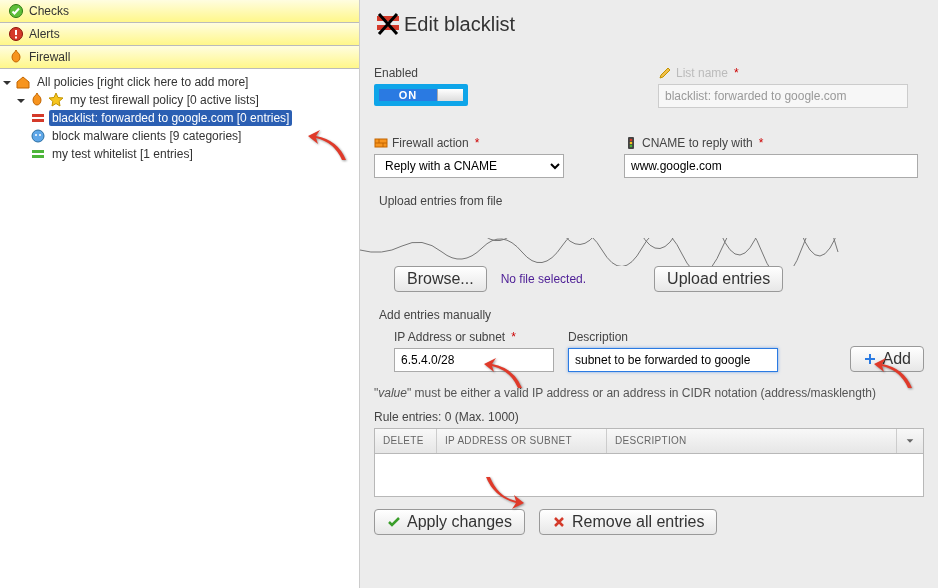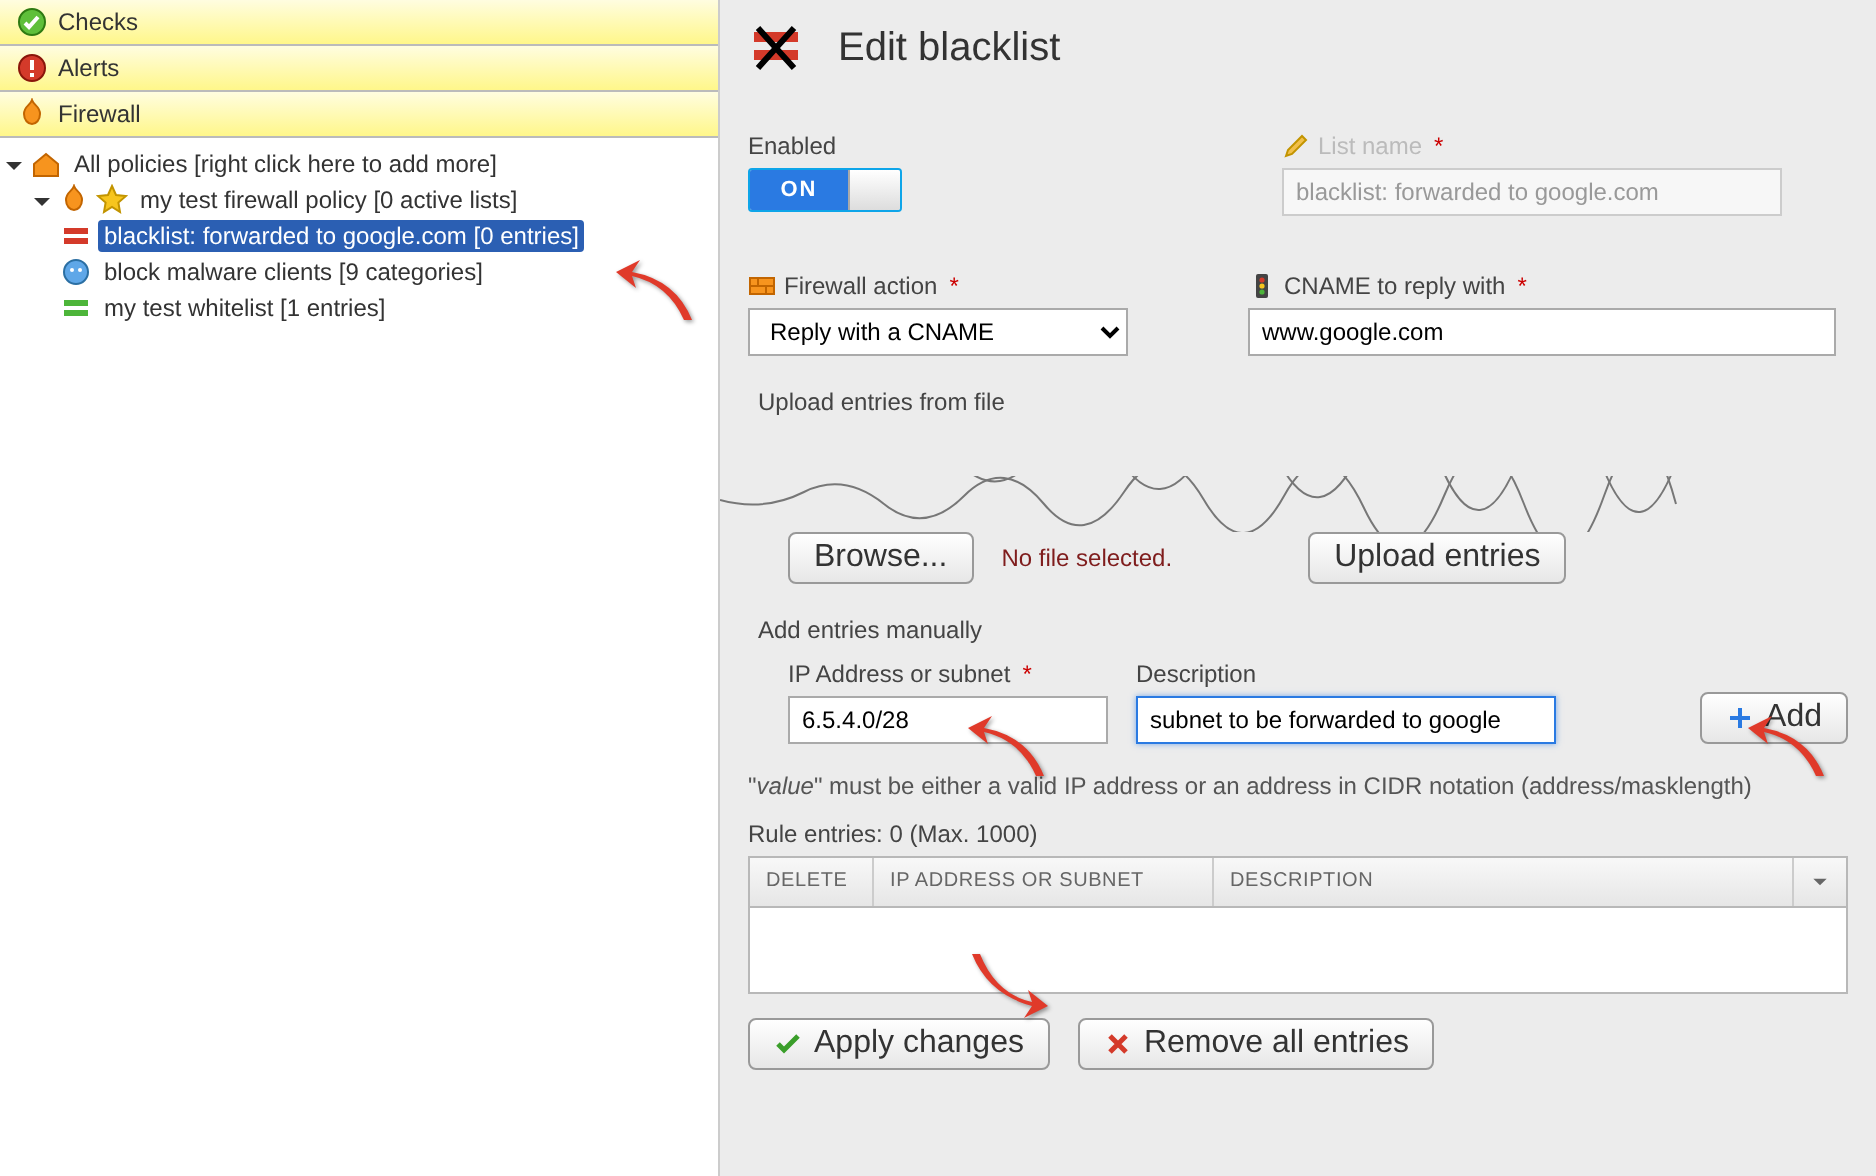--- a/index.html
+++ b/index.html
@@ -13,42 +13,42 @@
   .tree-row{display:flex;align-items:center;gap:3px;padding:1px 0;white-space:nowrap;}
   .tree-indent1{padding-left:14px;}
   .tree-indent2{padding-left:28px;}
   .tree-caret{width:10px;height:10px;display:inline-block;}
   .tree-caret svg{width:10px;height:10px;}
   .tree-icon{width:16px;height:16px;display:inline-flex;align-items:center;justify-content:center;}
   .tree-label{padding:1px 3px;border-radius:2px;}
   .tree-selected{background:#2b5fb3;color:#fff;}
   
   .main{flex:1;padding:10px 14px 14px 14px;position:relative;}
-  .page-title{display:flex;align-items:center;gap:17px;margin-bottom:18px;}
+  .page-title{display:flex;align-items:center;gap:2px;margin-bottom:18px;}
   .page-title h1{font-size:20px;font-weight:normal;margin:0;color:#333;}
   .page-title .title-icon{width:28px;height:28px;}
   .row{display:flex;gap:30px;margin-bottom:14px;margin-top:28px;}
   .field{display:flex;flex-direction:column;gap:4px;}
   .field-label{display:flex;align-items:center;gap:4px;font-size:12px;color:#444;}
   .field-label .mini-icon{width:14px;height:14px;display:inline-flex;align-items:center;justify-content:center;}
   .req{color:#c00;margin-left:2px;}
-  .toggle{width:77px;height:22px;border:1px solid #0ea5e9;border-radius:2px;display:flex;overflow:hidden;box-shadow:inset 0 1px 2px rgba(0,0,0,.15);background:#f3f3f3;}
+  .toggle{width:94px;height:22px;border:5px solid #0ea5e9;border-radius:2px;display:flex;overflow:hidden;box-shadow:inset 0 1px 2px rgba(0,0,0,.15);background:#f3f3f3;}
   .toggle .on{flex:1;background:#2a7ae2;color:#fff;font-weight:bold;font-size:11px;display:flex;align-items:center;justify-content:center;letter-spacing:1px;}
   .toggle .knob{width:26px;background:linear-gradient(#fff,#ddd);border-left:1px solid #aaa;}
   input[type=text],select{height:24px;border:1px solid #aaa;padding:0 6px;font-size:12px;background:#fff;}
   input[readonly]{color:#999;background:#f7f7f7;border-color:#ccc;}
   select{width:190px;}
   .section-title{display:flex;align-items:center;gap:5px;margin:16px 0 8px;color:#444;}
   .torn{position:relative;height:50px;margin:0 -14px;}
   .torn::before,.torn::after{content:"";position:absolute;left:0;right:0;height:22px;background:#ececec;}
   .torn svg{width:100%;height:50px;}
   .upload-row{display:flex;align-items:center;gap:14px;padding-left:20px;margin-bottom:8px;}
   .btn{height:26px;padding:0 12px;border:1px solid #999;border-radius:4px;background:linear-gradient(#fff,#e7e7e7);cursor:pointer;display:inline-flex;align-items:center;gap:6px;font-size:16px;color:#333;}
   .btn .b-icon{width:14px;height:14px;display:inline-flex;align-items:center;justify-content:center;}
-  .nofile{color:#7f1d1d;}
+  .nofile{color:#4c1d95;}
   .manual-row{display:flex;align-items:flex-end;gap:14px;padding-left:20px;position:relative;}
   .manual-row .field input{width:160px;}
   .manual-row .field.desc input{width:210px;}
   .hint{font-size:12px;color:#555;margin:14px 0 10px;}
   .hint i{font-style:italic;}
   .rule-count{font-size:12px;color:#444;margin-bottom:4px;}
   .grid{border:1px solid #b8b8b8;background:#fff;}
   .grid-head{display:flex;background:linear-gradient(#f8f8f8,#e6e6e6);border-bottom:1px solid #b8b8b8;}
   .gh{padding:6px 8px;font-size:10px;color:#666;letter-spacing:.3px;border-right:1px solid #ccc;text-transform:uppercase;}
   .gh.del{width:62px;}

